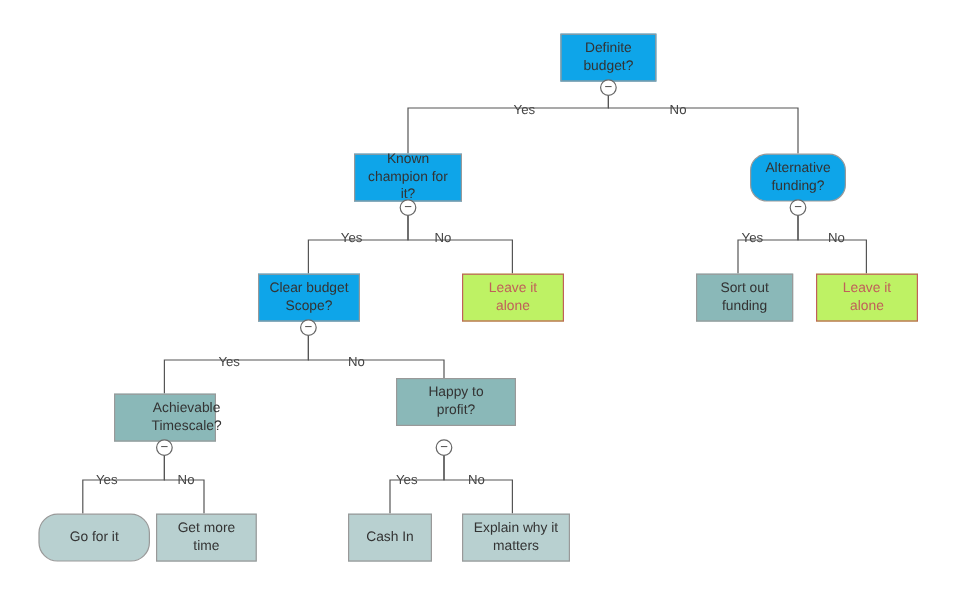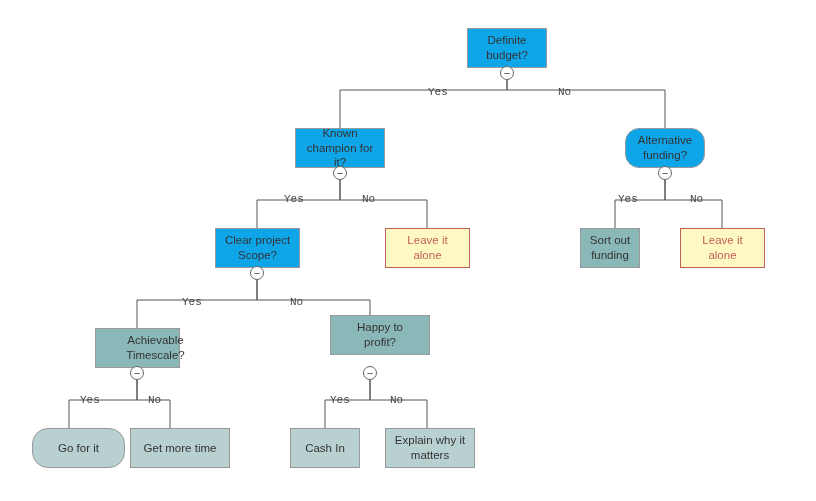--- a/index.html
+++ b/index.html
@@ -44,21 +44,21 @@
       background: #8ab8b8;
       border-color: #999;
       color: #333;
     }
     .node-outcome {
       background: #b8d0d0;
       border-color: #999;
       color: #333;
     }
     .node-red-outline {
-      background: #fef9c3;
+      background: #bef264;
       border-color: #c0605a;
       color: #c0605a;
     }
     .minus-icon {
       position: absolute;
       width: 14px;
       height: 14px;
       border-radius: 50%;
       border: 1px solid #666;
       background: #fff;
@@ -66,21 +66,20 @@
       align-items: center;
       justify-content: center;
       font-size: 11px;
       color: #444;
       z-index: 10;
     }
     .edge-label {
       position: absolute;
       font-size: 11px;
       color: #444;
-      font-family: Liberation Mono, monospace;
     }
   </style>
 </head>
 <body>
 
 <div id="canvas">
   <svg id="lines">
 
     <path d="M 507 68 L 507 90 L 340 90 L 340 128" stroke="#555" stroke-width="1" fill="none"></path>
 
@@ -119,30 +118,30 @@
   </div>
   <div class="minus-icon" style="left:333px; top:166px;">−</div>
 
   <div class="node node-tan" style="left:625px; top:128px; width:80px; height:40px;border-radius:14px;">
     <span style="white-space:pre-line;">Alternative
 funding?</span>
   </div>
   <div class="minus-icon" style="left:658px; top:166px;">−</div>
 
   <div class="node node-tan" style="left:215px; top:228px; width:85px; height:40px;">
-    <span style="white-space:pre-line;">Clear project
+    <span style="white-space:pre-line;">Clear budget
 Scope?</span>
   </div>
   <div class="minus-icon" style="left:250px; top:266px;">−</div>
 
   <div class="node node-red-outline" style="left:385px; top:228px; width:85px; height:40px;">
     <span>Leave it alone</span>
   </div>
 
-  <div class="node node-teal" style="left:580px; top:228px; width:60px; height:40px;">
+  <div class="node node-teal" style="left:580px; top:228px; width:81px; height:40px;">
     <span style="white-space:pre-line;">Sort out
 funding</span>
   </div>
 
   <div class="node node-red-outline" style="left:680px; top:228px; width:85px; height:40px;">
     <span>Leave it alone</span>
   </div>
 
   <div class="node node-teal" style="left:95px; top:328px; width:85px; height:40px;">
     <span style="white-space:pre-line;margin-left:36px;">Achievable
@@ -153,21 +152,21 @@
   <div class="node node-teal" style="left:330px; top:315px; width:100px; height:40px;">
     <span style="white-space:pre-line;">Happy to
 profit?</span>
   </div>
   <div class="minus-icon" style="left:363px; top:366px;">−</div>
 
   <div class="node node-outcome" style="left:32px; top:428px; width:93px; height:40px;border-radius:16px;">
     <span>Go for it</span>
   </div>
 
-  <div class="node node-outcome" style="left:130px; top:428px; width:100px; height:40px;">
+  <div class="node node-outcome" style="left:130px; top:428px; width:84px; height:40px;">
     <span>Get more time</span>
   </div>
 
   <div class="node node-outcome" style="left:385px; top:428px; width:90px; height:40px;">
     <span style="white-space:pre-line;">Explain why it
 matters</span>
   </div>
 
   <div class="node node-outcome" style="left:290px; top:428px; width:70px; height:40px;">
     <span>Cash In</span>

